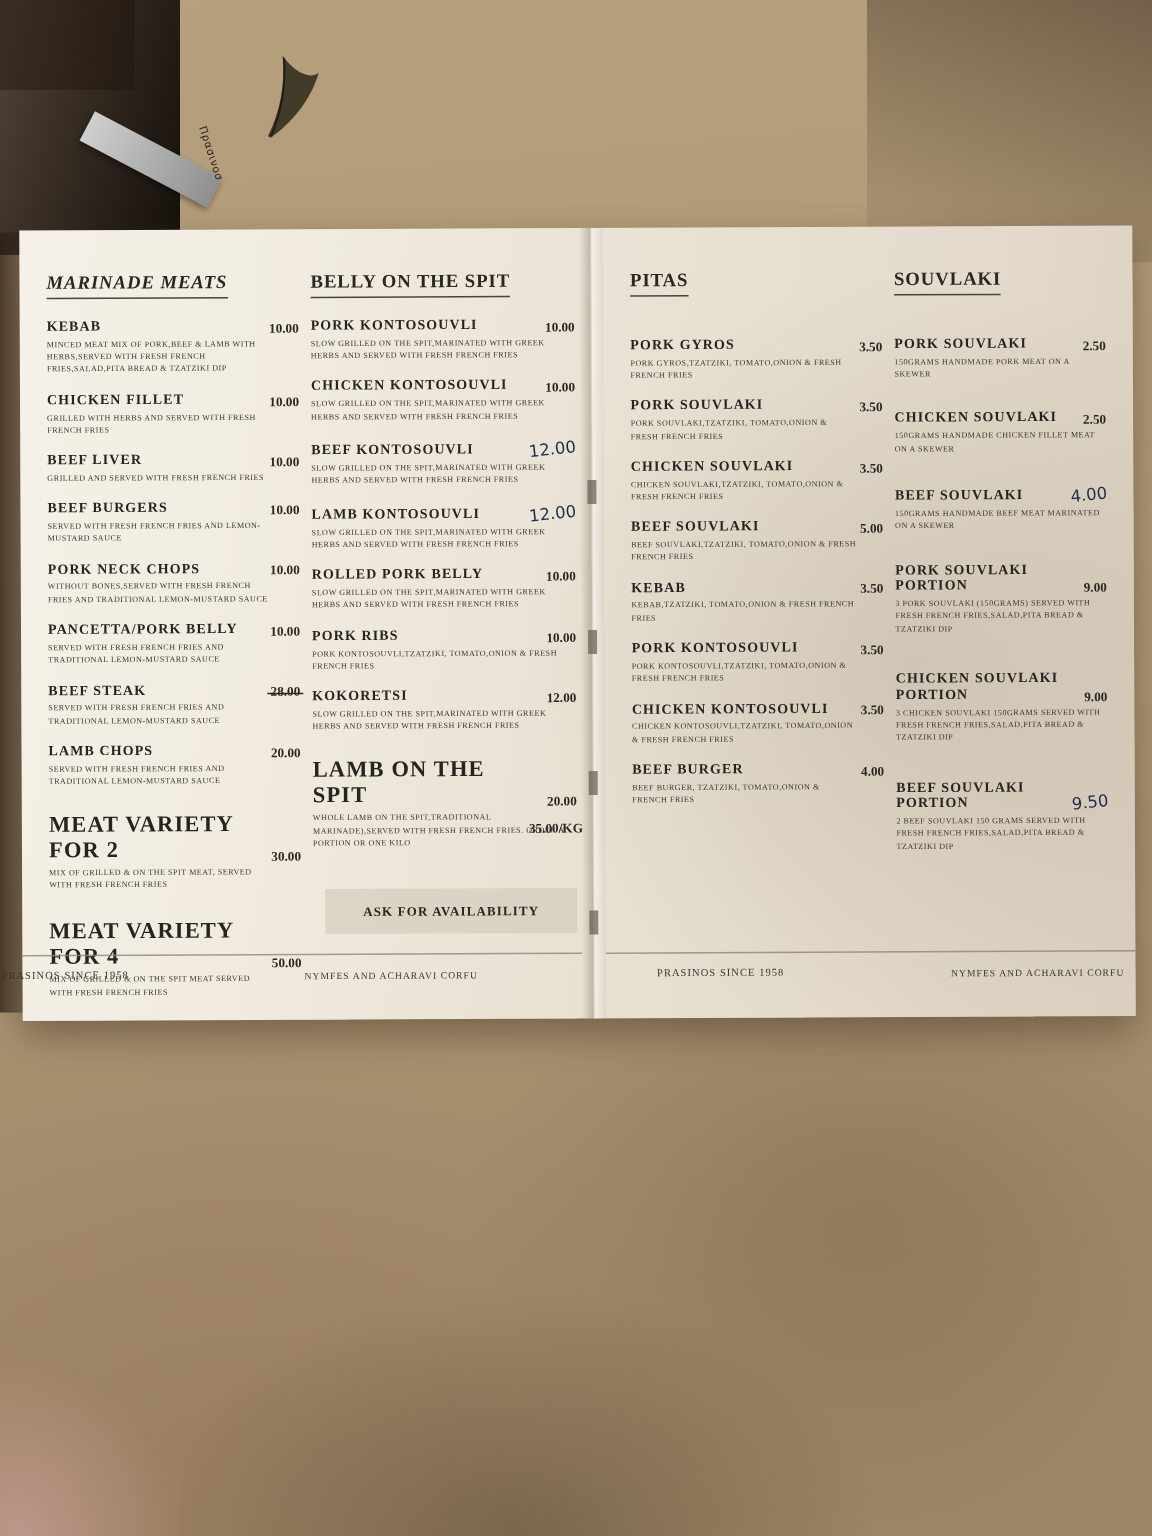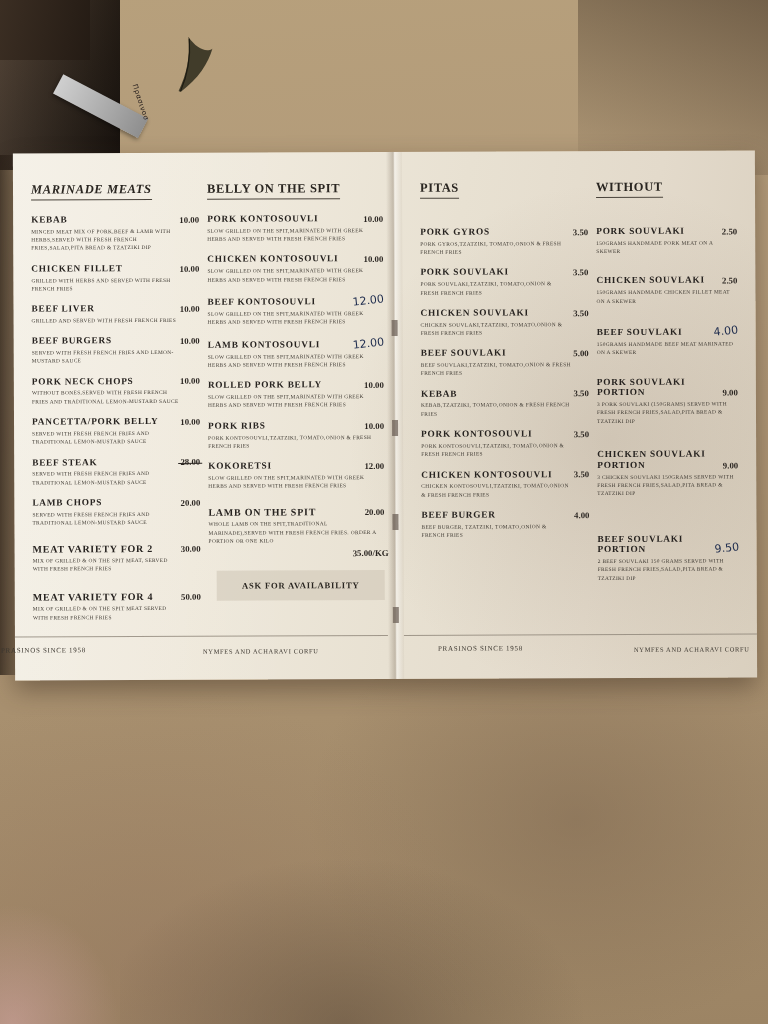--- a/index.html
+++ b/index.html
@@ -70,21 +70,21 @@
     display:inline-block; border-bottom:1px solid #4a443c; padding-bottom:2px;
   }
   h2.plain { font-style:normal; }
 
   .item { margin-bottom:11px; position:relative; }
   .item-head { display:flex; align-items:flex-end; }
   .item-name {
     font-size:9.3px; letter-spacing:.75px; color:#272320; font-weight:700;
     text-transform:uppercase; flex:1; line-height:1.15;
   }
-  .item-name.big { font-size:10px; }
+  .item-name.big { font-size:15px; }
   .item-price {
     font-size:8.8px; color:#2b2622; font-weight:700; margin-left:6px; white-space:nowrap;
   }
   .item-desc {
     font-size:5.4px; line-height:1.55; letter-spacing:.35px; color:#3c3730;
     text-transform:uppercase; margin-top:2px; max-width:150px;
   }
   .desc-wide { max-width:168px; }
 
   
@@ -375,21 +375,21 @@
           <div class="item">
             <div class="item-head">
               <span class="item-name">BEEF BURGER</span>
               <span class="item-price">4.00</span>
             </div>
             <div class="item-desc">BEEF BURGER, TZATZIKI, TOMATO,ONION &amp; FRENCH FRIES</div>
           </div>
         </div>
 
         <div class="col">
-          <h2 class="section plain">WITHOUT</h2>
+          <h2 class="section plain">SOUVLAKI</h2>
 
           <div class="item" style="margin-top:14px">
             <div class="item-head">
               <span class="item-name">PORK SOUVLAKI</span>
               <span class="item-price">2.50</span>
             </div>
             <div class="item-desc desc-wide">150GRAMS HANDMADE PORK MEAT ON A SKEWER</div>
           </div>
 
           <div class="item" style="margin-top:20px">
@@ -417,21 +417,21 @@
           </div>
 
           <div class="item" style="margin-top:24px">
             <div class="item-head">
               <span class="item-name">CHICKEN SOUVLAKI PORTION</span>
               <span class="item-price">9.00</span>
             </div>
             <div class="item-desc desc-wide">3 CHICKEN SOUVLAKI 150GRAMS SERVED WITH FRESH FRENCH FRIES,SALAD,PITA BREAD &amp; TZATZIKI DIP</div>
           </div>
 
-          <div class="item" style="margin-top:36px">
+          <div class="item" style="margin-top:24px">
             <div class="item-head">
               <span class="item-name">BEEF SOUVLAKI PORTION</span>
               <span class="item-price hand">9.50</span>
             </div>
             <div class="item-desc desc-wide">2 BEEF SOUVLAKI 150 GRAMS SERVED WITH FRESH FRENCH FRIES,SALAD,PITA BREAD &amp; TZATZIKI DIP</div>
           </div>
         </div>
       </div>
 
       <div class="footer">

